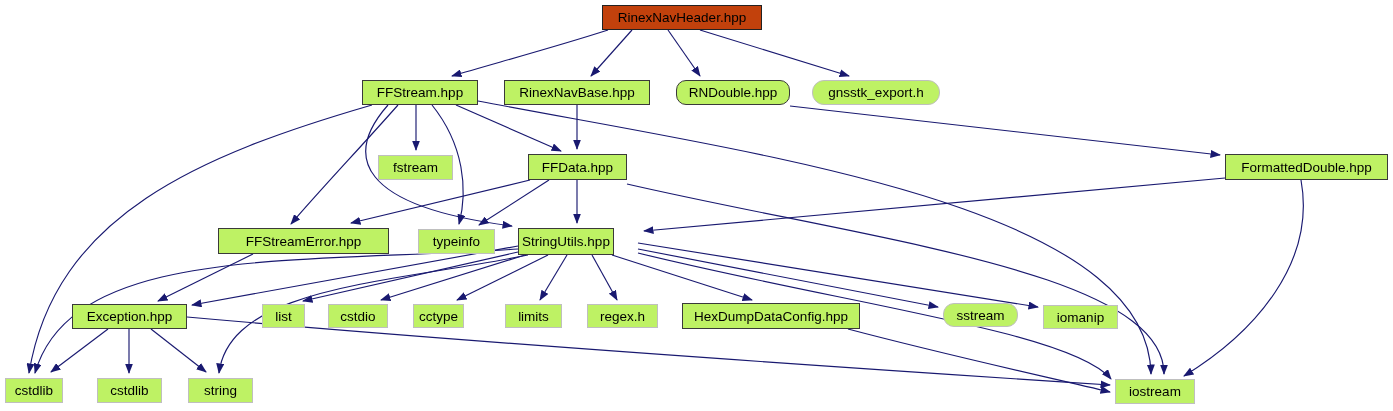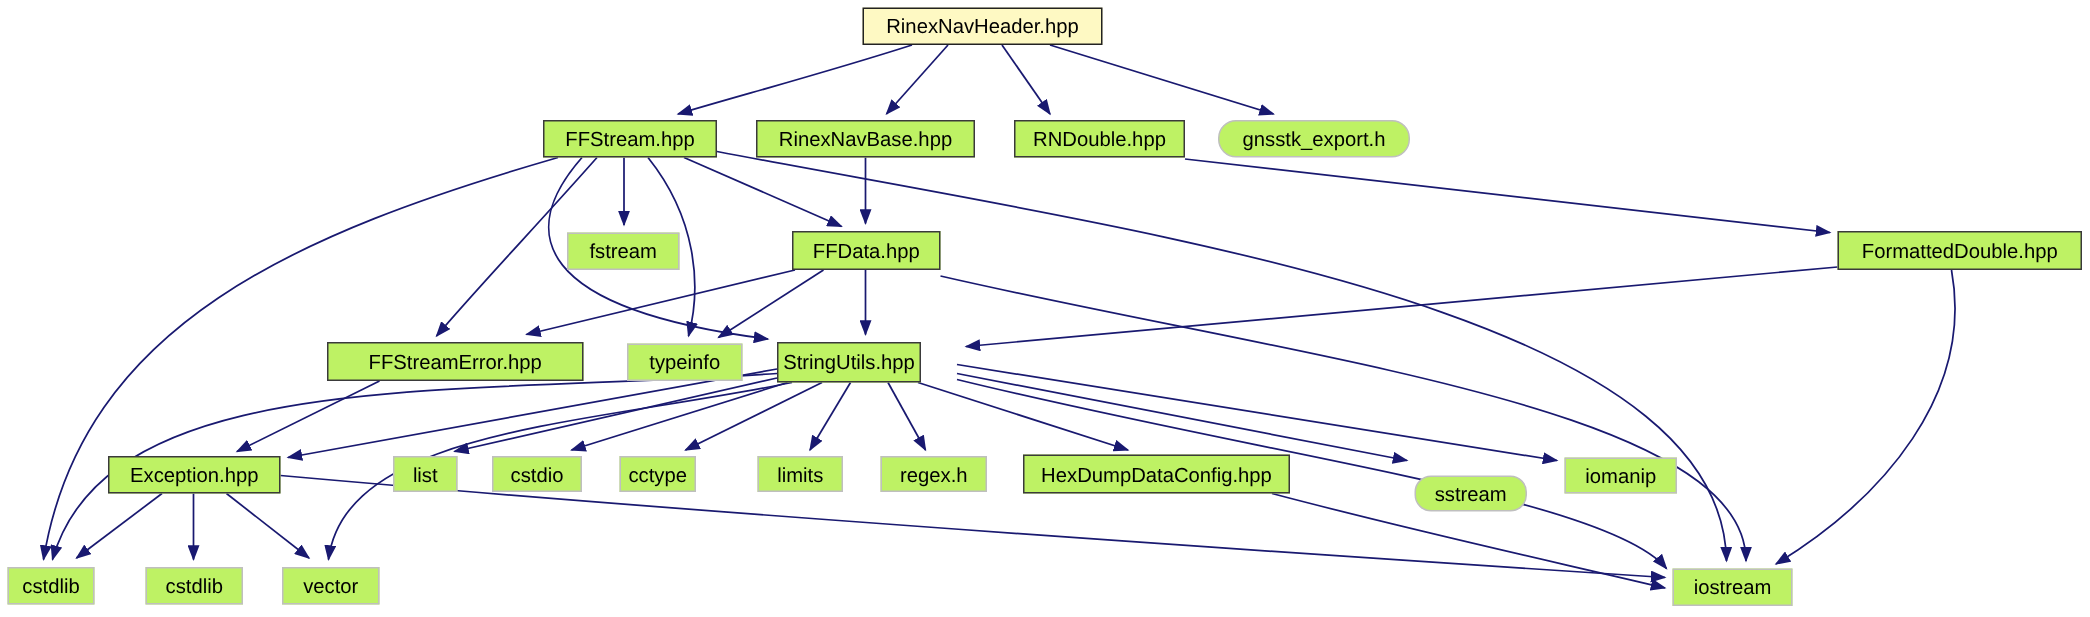--- a/index.html
+++ b/index.html
@@ -4,21 +4,21 @@
 <style>
   html,body{margin:0;padding:0;background:#ffffff;}
   #graph{position:relative;width:1393px;height:411px;background:#ffffff;
          font-family:"Liberation Sans", sans-serif;overflow:hidden;}
   #edges{position:absolute;left:0;top:0;width:1393px;height:411px;}
   .node{position:absolute;display:flex;align-items:center;justify-content:center;
         background:#bef264;color:#000;font-size:13.5px;white-space:nowrap;
         box-sizing:border-box;}
   .node.internal{border:1.4px solid #3a3a3a;}
   .node.system{border:1.2px solid #bfbfbf;}
-  .node.root{background:#fef9c3;border:1.7px solid #222222;}
+  .node.root{background:#c2410c;border:1.7px solid #222222;margin-left:27px;}
   path.edge{fill:none;stroke:#191970;stroke-width:1.15;}
 </style>
 </head>
 <body>
 
 <div id="graph">
   <svg id="edges" width="1393" height="411" viewBox="0 0 1393 411">
     <defs>
       <marker id="arrow" markerWidth="11" markerHeight="8" refX="9.5" refY="4" orient="auto" markerUnits="userSpaceOnUse">
         <path d="M0,0 L10.5,4 L0,8 z" fill="#191970"></path>
@@ -61,35 +61,35 @@
         <path class="edge" d="M129,329 L129,373" marker-end="url(#arrow)"></path>
         <path class="edge" d="M151,329 L206,372" marker-end="url(#arrow)"></path>
         <path class="edge" d="M187,317 C500,345 910,372 1110,385" marker-end="url(#arrow)"></path>
         <path class="edge" d="M848,329 C950,356 1052,378 1110,392" marker-end="url(#arrow)"></path>
       </g>
   </svg>
   <div id="nodes">
       <div class="node root" style="left: 575px; top: 5px; width: 160px; height: 25px;">RinexNavHeader.hpp</div>
       <div class="node internal" style="left: 362px; top: 80px; width: 116px; height: 25px;">FFStream.hpp</div>
       <div class="node internal" style="left: 504px; top: 80px; width: 146px; height: 25px;">RinexNavBase.hpp</div>
-      <div class="node internal" style="left: 676px; top: 80px; width: 114px; height: 25px;">RNDouble.hpp</div>
+      <div class="node internal" style="left: 676px; top: 80px; width: 114px; height: 25px; border-radius: 10px;">RNDouble.hpp</div>
       <div class="node system" style="left: 812px; top: 80px; width: 128px; height: 25px; border-radius: 12px;">gnsstk_export.h</div>
       <div class="node system" style="left: 378px; top: 155px; width: 75px; height: 25px;">fstream</div>
       <div class="node internal" style="left: 528px; top: 154px; width: 99px; height: 26px;">FFData.hpp</div>
       <div class="node internal" style="left: 1225px; top: 154px; width: 163px; height: 26px;">FormattedDouble.hpp</div>
       <div class="node internal" style="left: 218px; top: 228px; width: 171px; height: 26px;">FFStreamError.hpp</div>
       <div class="node system" style="left: 418px; top: 229px; width: 77px; height: 25px;">typeinfo</div>
       <div class="node internal" style="left: 518px; top: 228px; width: 96px; height: 27px;">StringUtils.hpp</div>
       <div class="node internal" style="left: 72px; top: 304px; width: 115px; height: 25px;">Exception.hpp</div>
       <div class="node system" style="left: 262px; top: 304px; width: 43px; height: 24px;">list</div>
       <div class="node system" style="left: 328px; top: 304px; width: 60px; height: 24px;">cstdio</div>
       <div class="node system" style="left: 413px; top: 304px; width: 51px; height: 24px;">cctype</div>
       <div class="node system" style="left: 505px; top: 304px; width: 57px; height: 24px;">limits</div>
       <div class="node system" style="left: 587px; top: 304px; width: 71px; height: 24px;">regex.h</div>
       <div class="node internal" style="left: 682px; top: 303px; width: 178px; height: 26px;">HexDumpDataConfig.hpp</div>
-      <div class="node system" style="left: 943px; top: 317px; width: 75px; height: 24px; border-radius: 11px;">sstream</div>
+      <div class="node system" style="left: 943px; top: 303px; width: 75px; height: 24px; border-radius: 11px;">sstream</div>
       <div class="node system" style="left: 1043px; top: 305px; width: 75px; height: 24px;">iomanip</div>
       <div class="node system" style="left: 5px; top: 378px; width: 58px; height: 25px;">cstdlib</div>
       <div class="node system" style="left: 97px; top: 378px; width: 65px; height: 25px;">cstdlib</div>
-      <div class="node system" style="left: 188px; top: 378px; width: 65px; height: 25px;">vector</div>
+      <div class="node system" style="left: 188px; top: 378px; width: 65px; height: 25px;">string</div>
       <div class="node system" style="left: 1115px; top: 379px; width: 80px; height: 25px;">iostream</div>
     </div>
 </div>
 
 </body></html>

